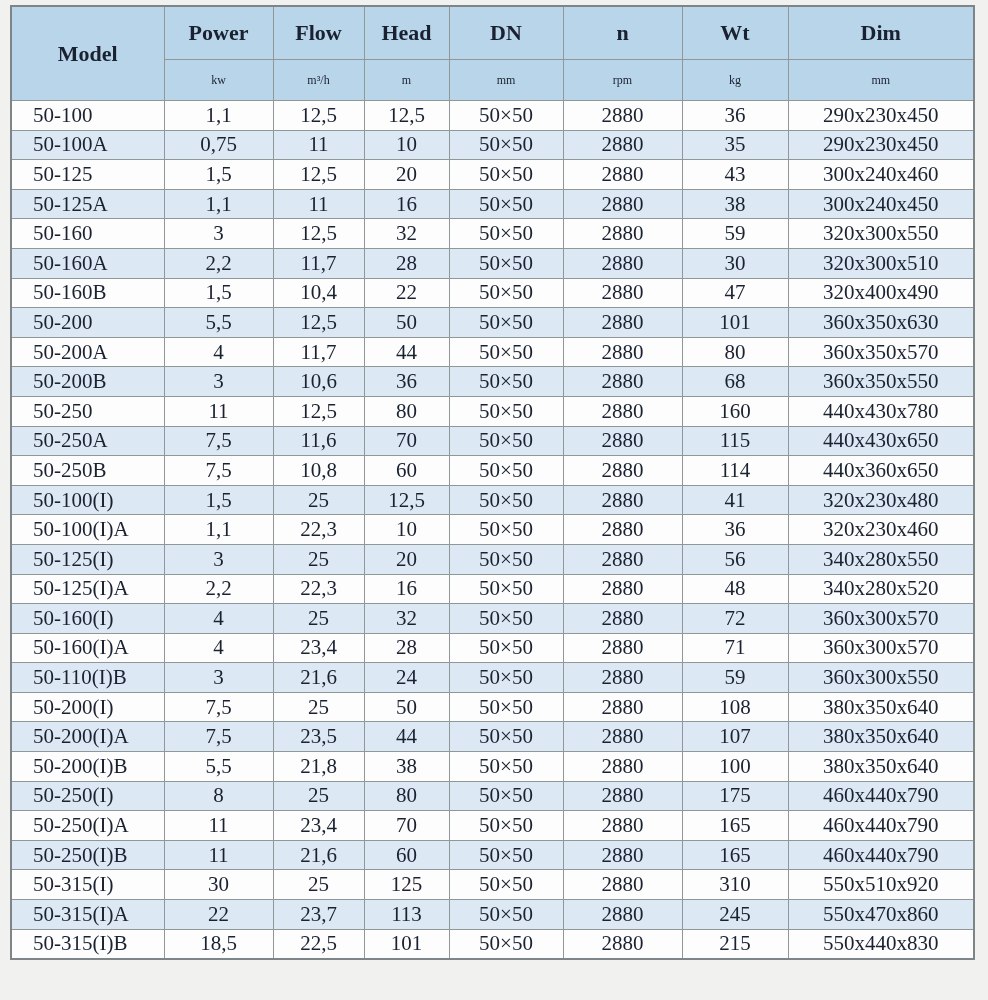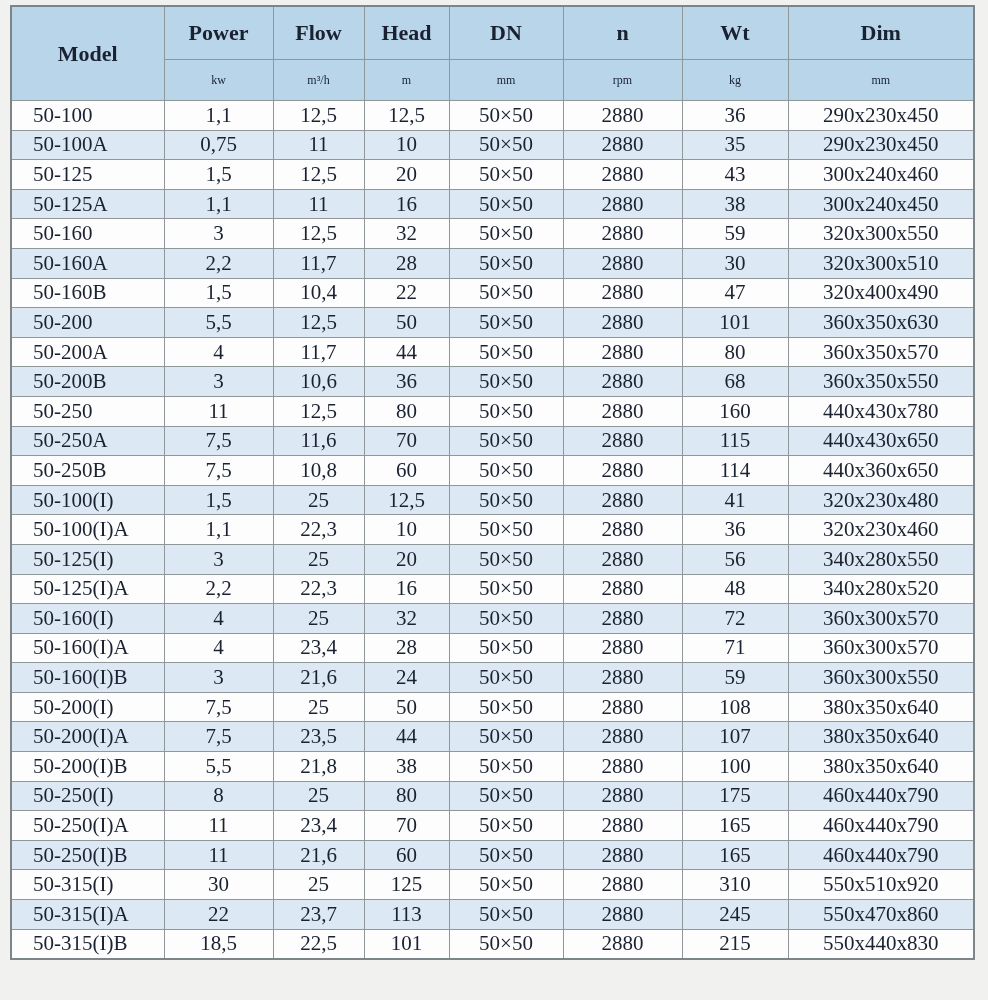--- a/index.html
+++ b/index.html
@@ -295,21 +295,21 @@
           <td class="model-cell">50-160(I)A</td>
           <td>4</td>
           <td>23,4</td>
           <td>28</td>
           <td>50×50</td>
           <td>2880</td>
           <td>71</td>
           <td>360x300x570</td>
         </tr>
         <tr>
-          <td class="model-cell">50-160(I)B</td>
+          <td class="model-cell">50-110(I)B</td>
           <td>3</td>
           <td>21,6</td>
           <td>24</td>
           <td>50×50</td>
           <td>2880</td>
           <td>59</td>
           <td>360x300x550</td>
         </tr>
         <tr>
           <td class="model-cell">50-200(I)</td>

